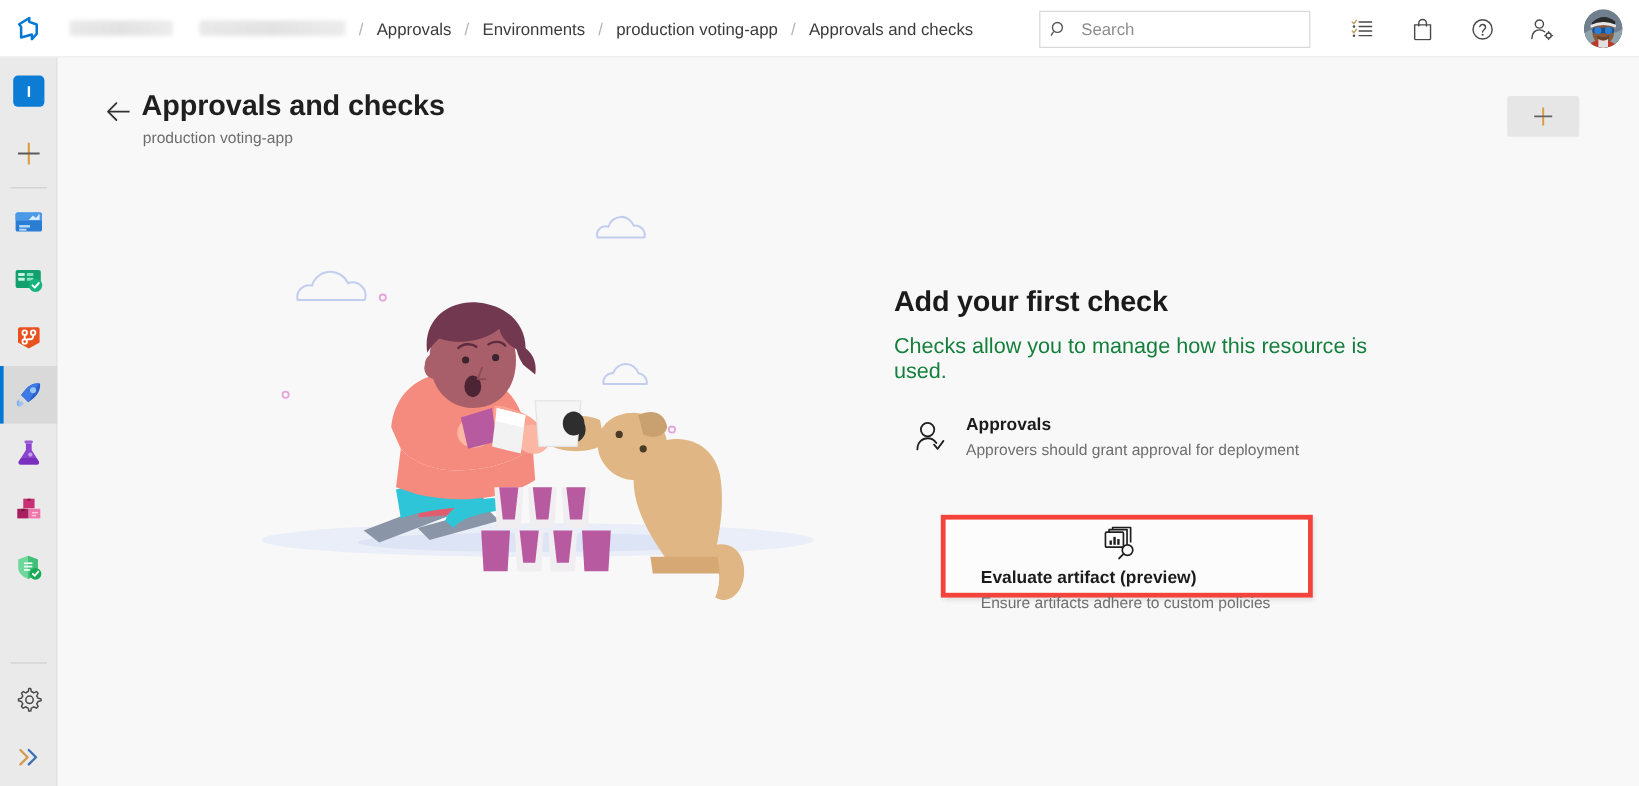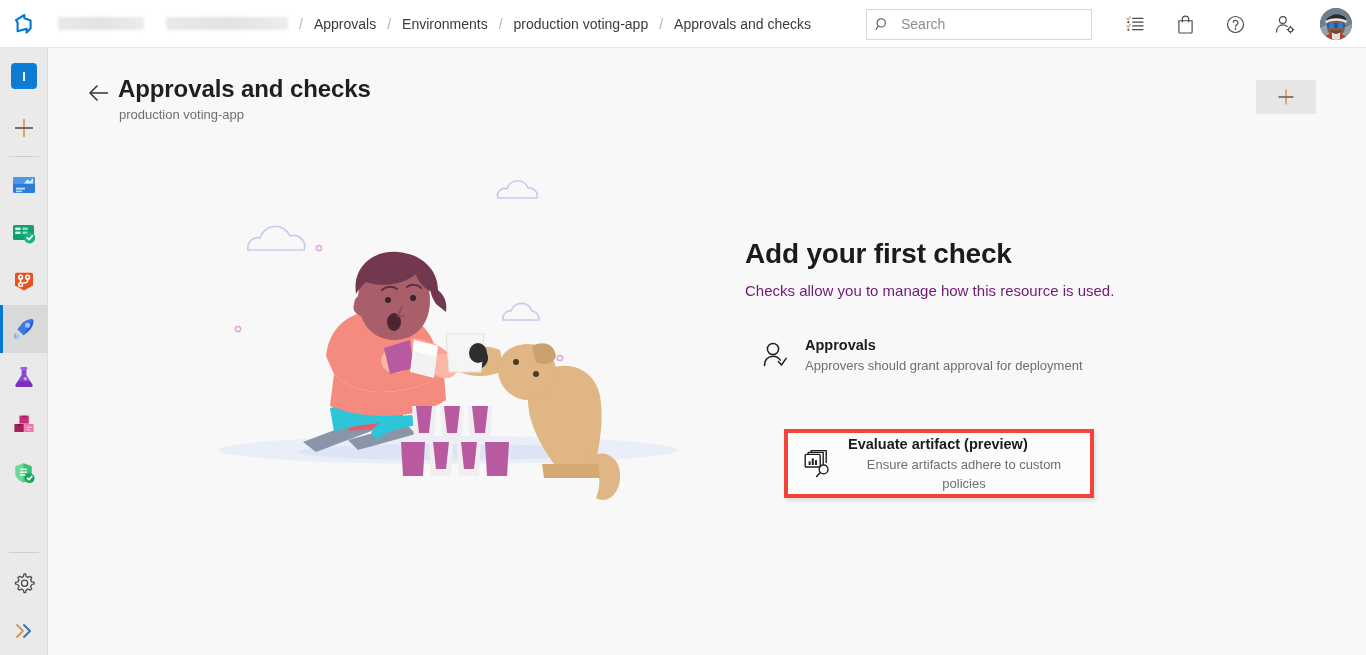--- a/index.html
+++ b/index.html
@@ -125,24 +125,24 @@
 
   
   #illustration {
     position: absolute; left: 150px; top: 130px;
     width: 520px; height: 340px;
   }
 
   
   #panel { position: absolute; left: 697px; top: 190px; width: 420px; }
   #panel-title {
-    font-size: 28px; font-weight: bold; color: #1b1b1b;
+    font-size: 24px; font-weight: bold; color: #1b1b1b;
     letter-spacing: -0.2px; margin: 0 0 12px 0;
   }
-  #panel-desc { font-size: 15px; color: #701a75; margin: 0 0 29px 0; }
+  #panel-desc { font-size: 18px; color: #15803d; margin: 0 0 17px 0; }
 
   .check-item {
     display: flex; align-items: center;
     height: 54px; padding: 0 10px 0 8px;
     cursor: pointer;
   }
   .check-icon {
     flex: 0 0 auto; width: 44px; height: 40px;
     display: flex; align-items: center; justify-content: center;
     margin-right: 8px;
@@ -151,21 +151,21 @@
   .check-title { font-size: 14.5px; color: #1b1b1b; line-height: 19px; font-weight: bold; }
   .check-sub { font-size: 13px; color: #6e6e6e; line-height: 19px; margin-top: 1px; text-align: center; }
 
   #highlight-box {
     position: absolute; left: 736px; top: 381px;
     width: 310px; height: 69px;
     border: 4px solid #f4433b;
     background: #fcfcfc;
     box-shadow: 2px 3px 4px rgba(0,0,0,0.10);
   }
-  #highlight-box .check-item { height: 61px; background: transparent; }
+  #highlight-box .check-item { height: 61px; background: transparent; flex-direction: column; }
 </style>
 </head>
 <body>
 
 <div id="topbar">
 
   <div id="az-logo">
     <svg width="22" height="22" viewBox="0 0 22 22">
       <path d="M3 7.2 L11.4 2 L11.4 5.2 L17.6 7.4 L17.6 15.2 L13.6 19.6 L13.6 15.8 L4.6 18.2 L4.6 9.4 Z" fill="none" stroke="#0078d4" stroke-width="2.1" stroke-linejoin="round"></path>
     </svg>

